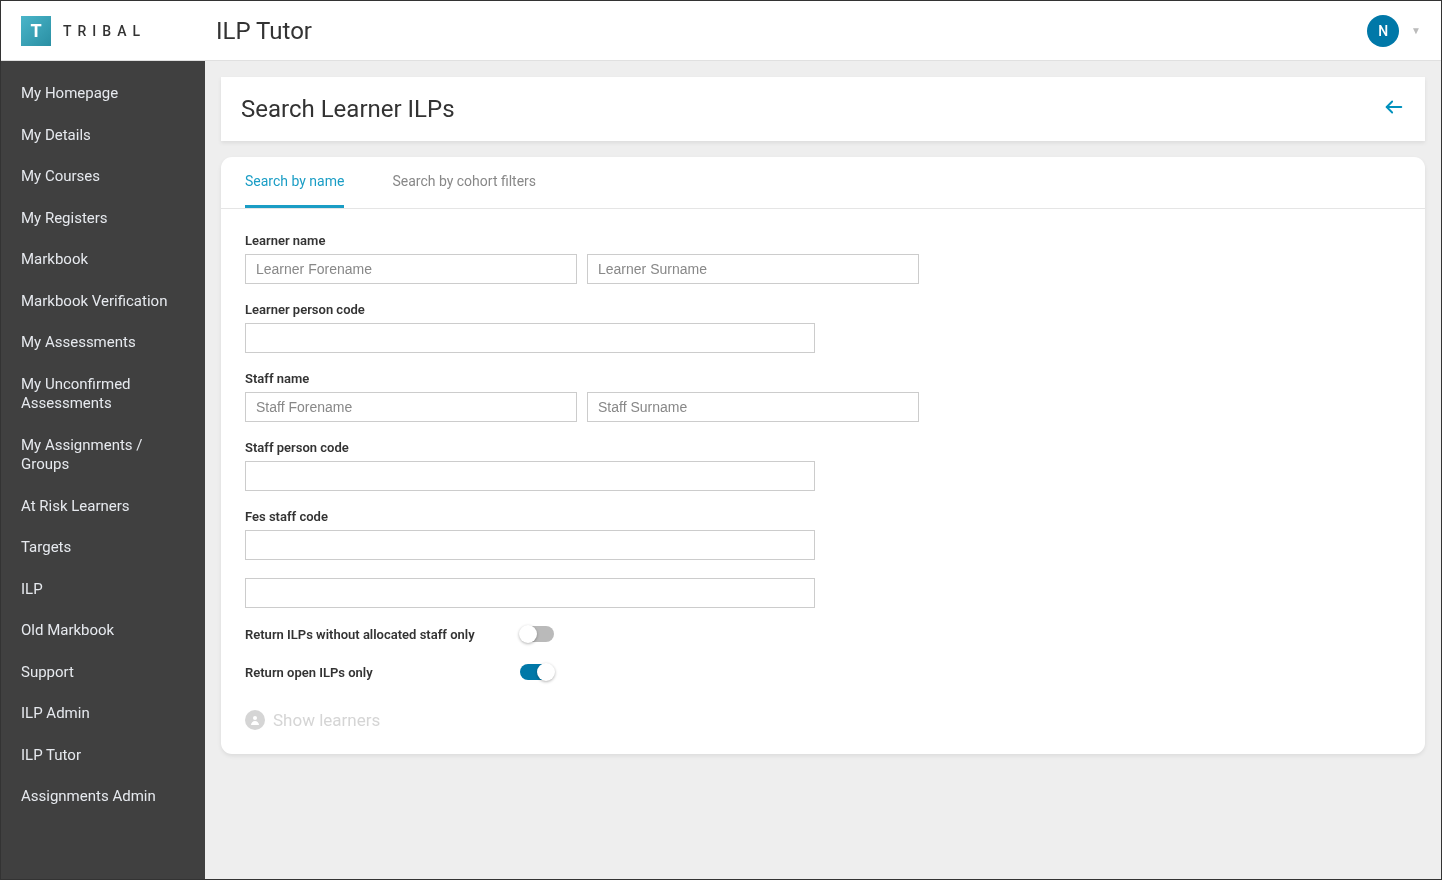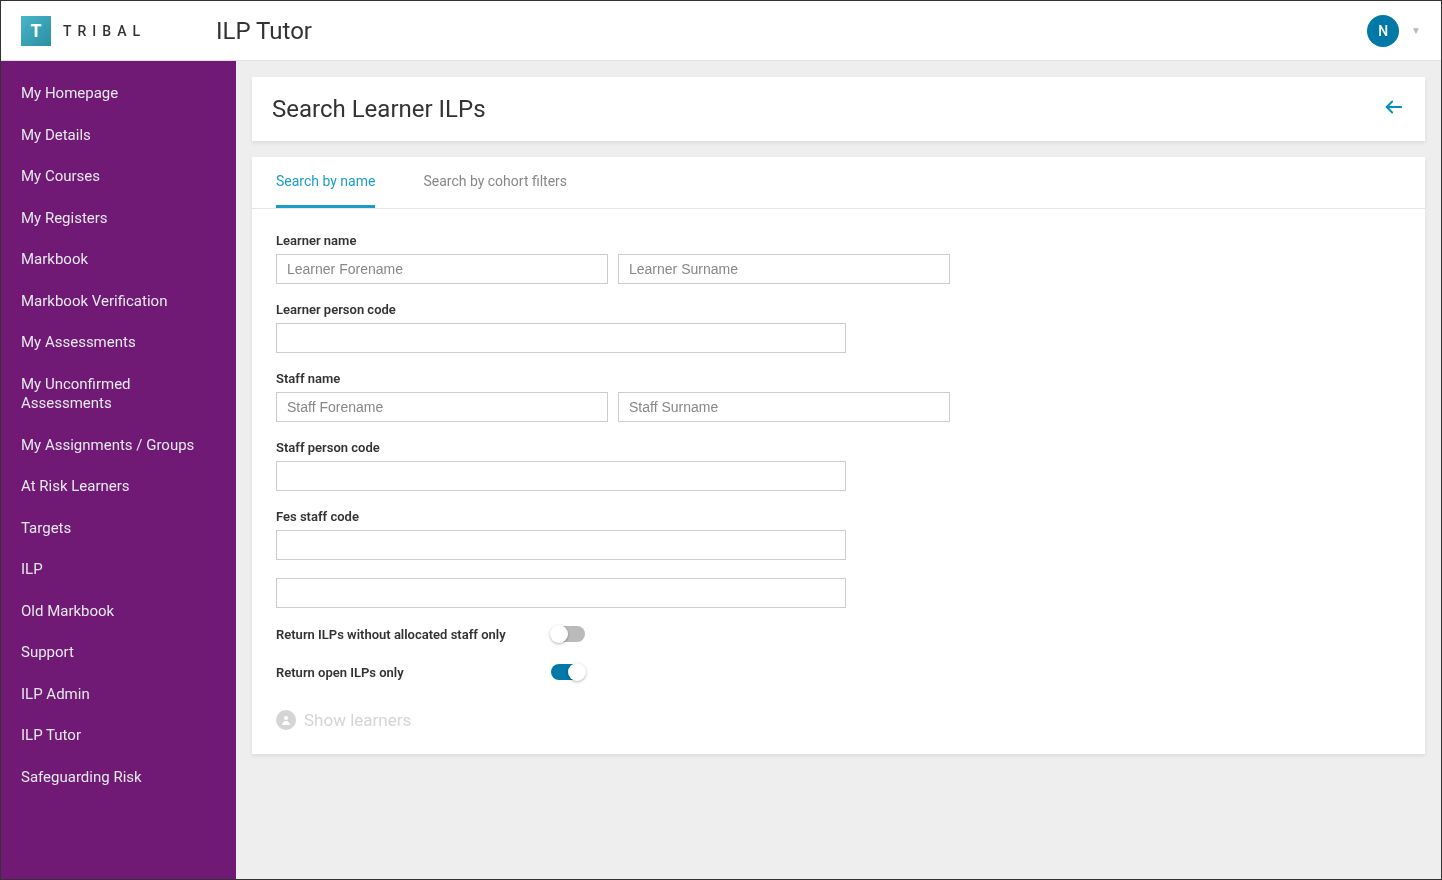--- a/index.html
+++ b/index.html
@@ -70,22 +70,22 @@
     .dropdown-caret {
       margin-left: 12px;
       color: #bbb;
       font-size: 10px;
     }
     .layout {
       display: flex;
       height: calc(100% - 60px);
     }
     .sidebar {
-      width: 235px;
-      background: #701a75;
+      width: 204px;
+      background: #404040;
       padding-top: 12px;
       overflow-y: auto;
     }
     .sidebar-item {
       color: #e6e9ee;
       padding: 11px 20px;
       font-size: 15px;
       cursor: pointer;
       line-height: 1.3;
     }
@@ -110,20 +110,21 @@
       font-weight: 400;
     }
     .back-arrow {
       color: #0091bd;
       font-size: 22px;
       cursor: pointer;
     }
     .content-card {
       background: #fff;
       box-shadow: 0 2px 4px rgba(0,0,0,0.08);
+      border-radius: 11px;
     }
     .tabs {
       display: flex;
       border-bottom: 1px solid #e5e5e5;
       padding: 0 24px;
     }
     .tab {
       padding: 16px 0;
       margin-right: 48px;
       font-size: 14px;
@@ -255,21 +256,21 @@
     <div class="sidebar-item">My Assessments</div>
     <div class="sidebar-item">My Unconfirmed Assessments</div>
     <div class="sidebar-item">My Assignments / Groups</div>
     <div class="sidebar-item">At Risk Learners</div>
     <div class="sidebar-item">Targets</div>
     <div class="sidebar-item">ILP</div>
     <div class="sidebar-item">Old Markbook</div>
     <div class="sidebar-item">Support</div>
     <div class="sidebar-item">ILP Admin</div>
     <div class="sidebar-item">ILP Tutor</div>
-    <div class="sidebar-item">Safeguarding Risk</div>
+    <div class="sidebar-item">Assignments Admin</div>
   </div>
 
   <div class="main">
     <div class="page-header-card">
       <div class="page-title">Search Learner ILPs</div>
       <div class="back-arrow">
         <svg width="22" height="22" viewBox="0 0 24 24" fill="none" stroke="#0091bd" stroke-width="2" stroke-linecap="round" stroke-linejoin="round">
             <line x1="20" y1="12" x2="4" y2="12"></line>
             <polyline points="10 18 4 12 10 6"></polyline>
           </svg>

